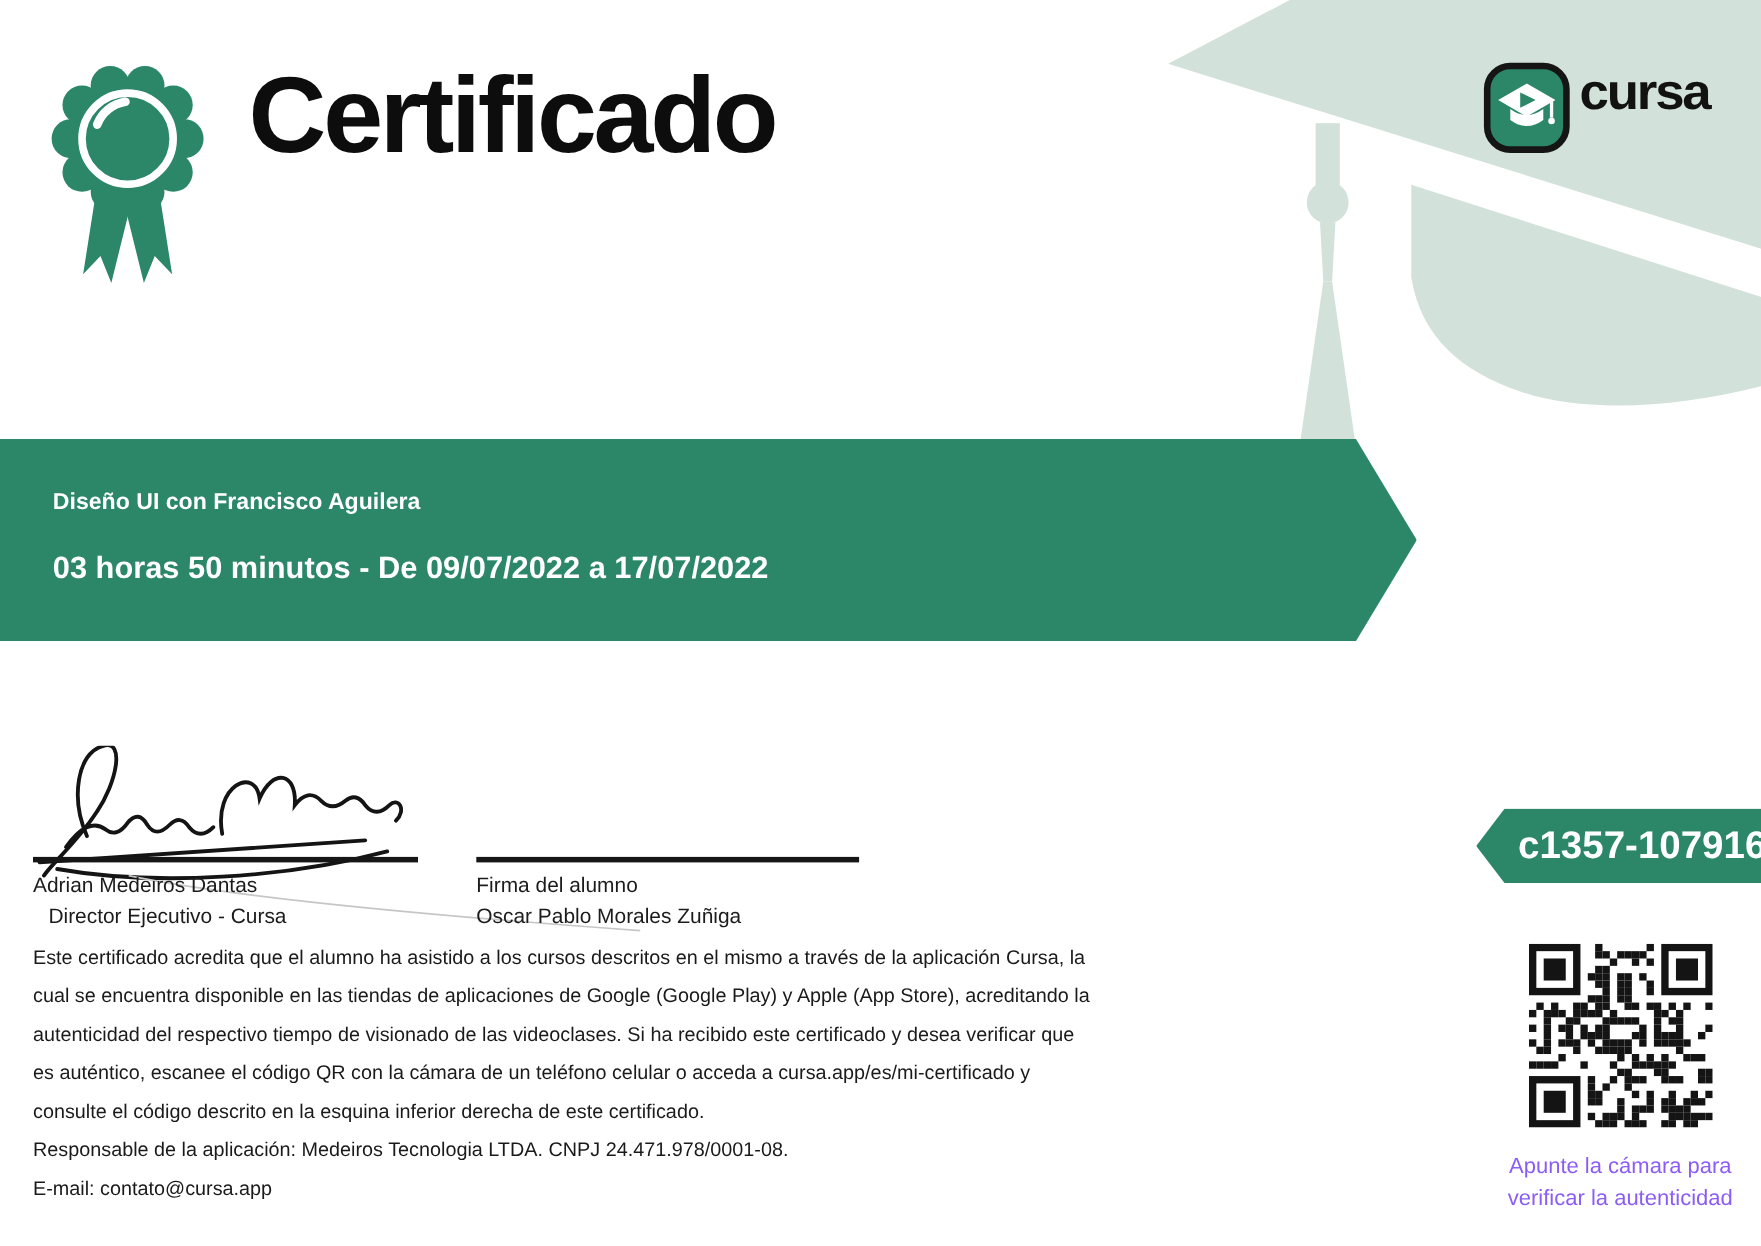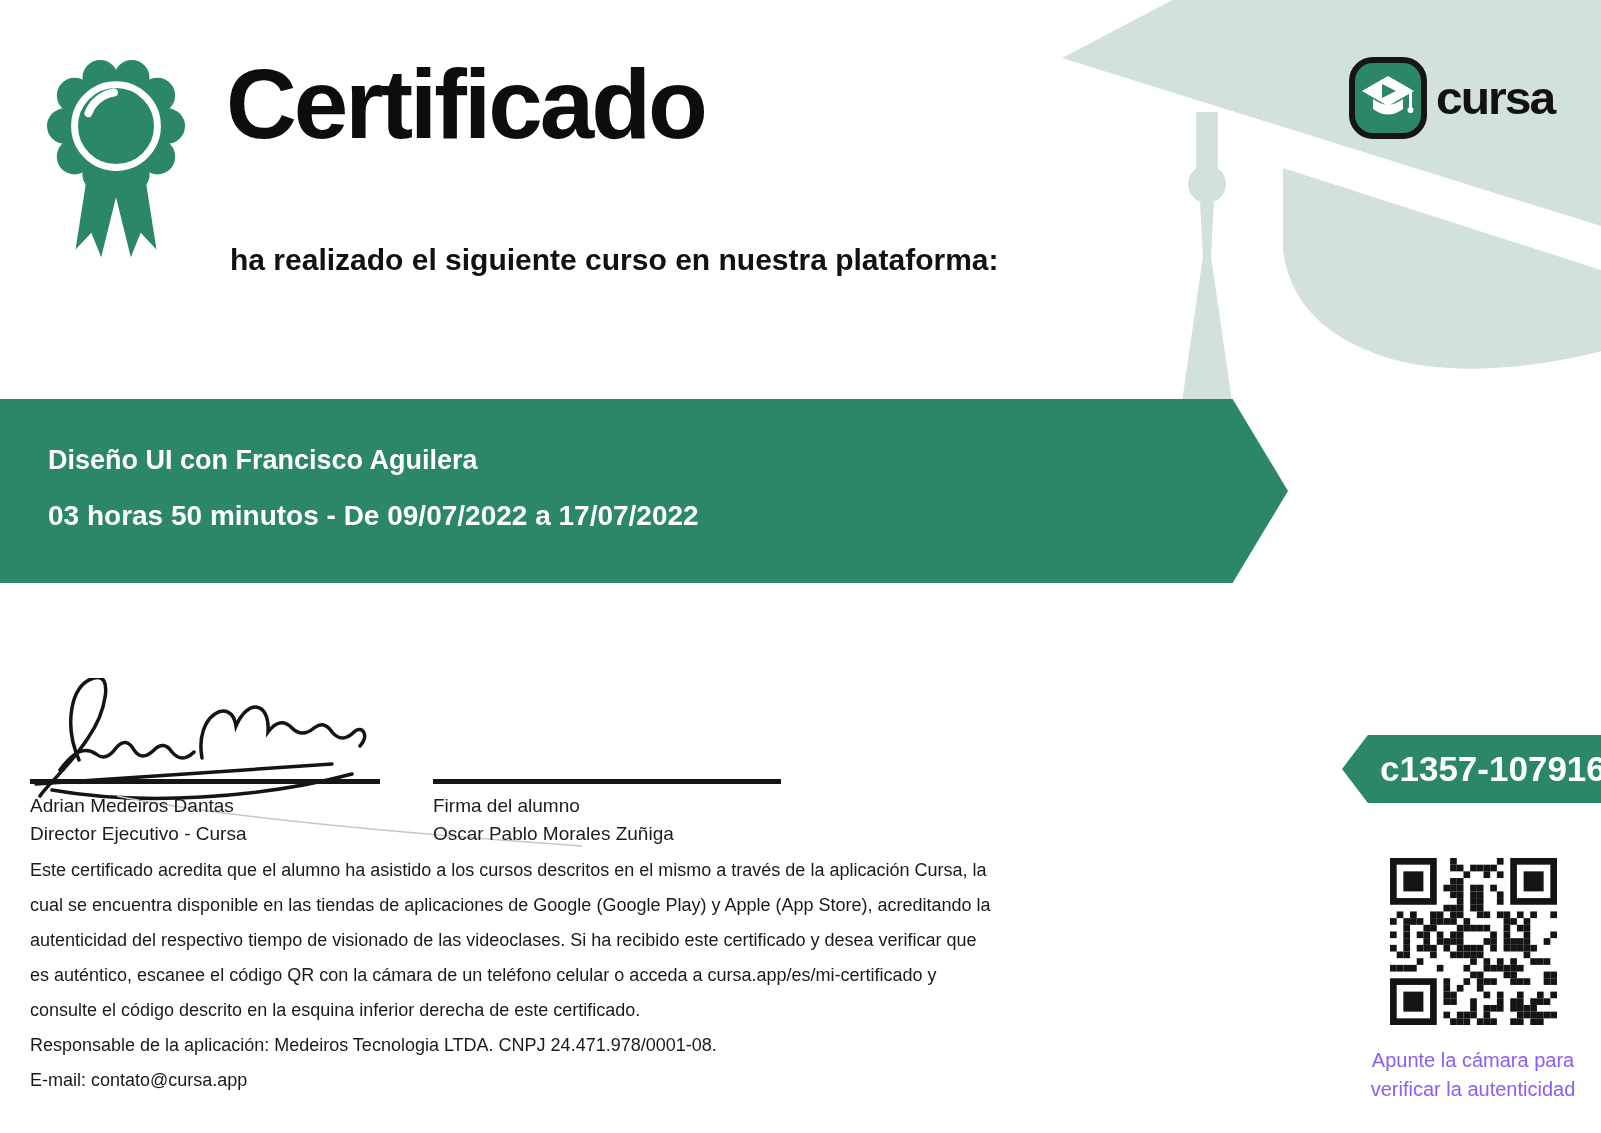--- a/index.html
+++ b/index.html
@@ -10,35 +10,35 @@
   .watermark{left:0;top:0;width:1601px;height:1133px;z-index:0;}
   
   .medal{left:42px;top:52px;width:148px;height:232px;z-index:2;}
   
   .title{left:226px;top:48px;font-size:98px;font-weight:bold;letter-spacing:-3px;color:#0d0d0d;z-index:2;}
   .intro1{left:230px;top:196px;z-index:2;white-space:nowrap;}
   .intro-prefix{font-size:30px;font-weight:bold;color:#111;}
   .student-name-inline{font-size:33px;font-weight:bold;color:#0d0d0d;margin-left:12px;}
   .intro2{left:230px;top:243px;font-size:30px;font-weight:bold;color:#111;z-index:2;white-space:nowrap;}
   
-  .brand{left:1348px;top:56px;display:flex;align-items:center;gap:8px;z-index:2;}
+  .brand{left:1348px;top:56px;display:flex;gap:8px;z-index:2;}
   .brand-text{font-size:48px;font-weight:bold;letter-spacing:-2px;color:#121212;transform:scaleY(.96);}
   
   .banner{left:0;top:399px;width:1288px;height:184px;background:#2b8767;
           clip-path:polygon(0 0,95.7% 0,100% 50%,95.7% 100%,0 100%);z-index:3;}
-  .banner-title{position:absolute;left:48px;top:46px;font-size:27px;font-weight:bold;color:#fff;white-space:nowrap;}
+  .banner-title{position:absolute;left:48px;top:46px;font-size:21px;font-weight:bold;color:#fff;white-space:nowrap;}
   .banner-details{position:absolute;left:48px;top:101px;font-size:28px;font-weight:bold;color:#fff;white-space:nowrap;}
   
   .sig-script{left:22px;top:678px;width:580px;height:180px;z-index:2;}
   .sig-line{height:5px;background:#161616;top:779px;z-index:2;}
   .sig-line.one{left:30px;width:350px;}
   .sig-line.two{left:433px;width:348px;}
   .sig-label{font-size:19px;color:#1c1c1c;z-index:4;white-space:nowrap;}
   .lbl-a{left:30px;top:795px;}
-  .lbl-b{left:30px;top:823px;}
+  .lbl-b{left:44px;top:823px;}
   .lbl-c{left:433px;top:795px;}
   .lbl-d{left:433px;top:823px;}
   
   .bodytext{left:30px;top:853px;z-index:2;}
   .bodytext div{font-size:18px;line-height:35px;white-space:nowrap;color:#1a1a1a;}
   
   .code-tag{left:1342px;top:735px;width:259px;height:68px;background:#2b8767;
             clip-path:polygon(0 50%,10% 0,100% 0,100% 100%,10% 100%);z-index:3;overflow:hidden;}
   .code-text{padding-left:38px;font-size:35px;font-weight:bold;color:#fff;line-height:68px;white-space:nowrap;}
   
@@ -80,21 +80,20 @@
         <circle cx="59" cy="26" r="18"></circle>
       <circle cx="91" cy="26" r="18"></circle>
         <circle cx="117" cy="44" r="18"></circle>
       <circle cx="75" cy="75" r="56"></circle>
     </g>
     <circle cx="75" cy="75" r="42" fill="none" stroke="#fff" stroke-width="7"></circle>
     <path d="M47 62 A33 33 0 0 1 73 41" fill="none" stroke="#fff" stroke-width="8" stroke-linecap="round"></path>
   </svg>
 
   <div class="abs title">Certificado</div>
-  <div class="abs intro2">ha realizado el siguiente curso en nuestra plataforma:</div>
 
   <div class="abs brand">
     <svg width="80" height="84" viewBox="0 0 80 84" aria-hidden="true">
       <rect x="4" y="4" width="72" height="76" rx="21" fill="#2b8767" stroke="#151515" stroke-width="6"></rect>
       <polygon points="40,20 66,35 40,50 14,35" fill="#fff"></polygon>
       <polygon points="34,28 48,35 34,42" fill="#2b8767"></polygon>
       <path d="M25 43 L25 53 Q40 64 55 53 L55 43 Q40 54 25 43 Z" fill="#fff"></path>
       <rect x="61" y="36" width="3" height="15" fill="#fff"></rect>
       <circle cx="62.5" cy="54" r="3" fill="#fff"></circle>
     </svg>

